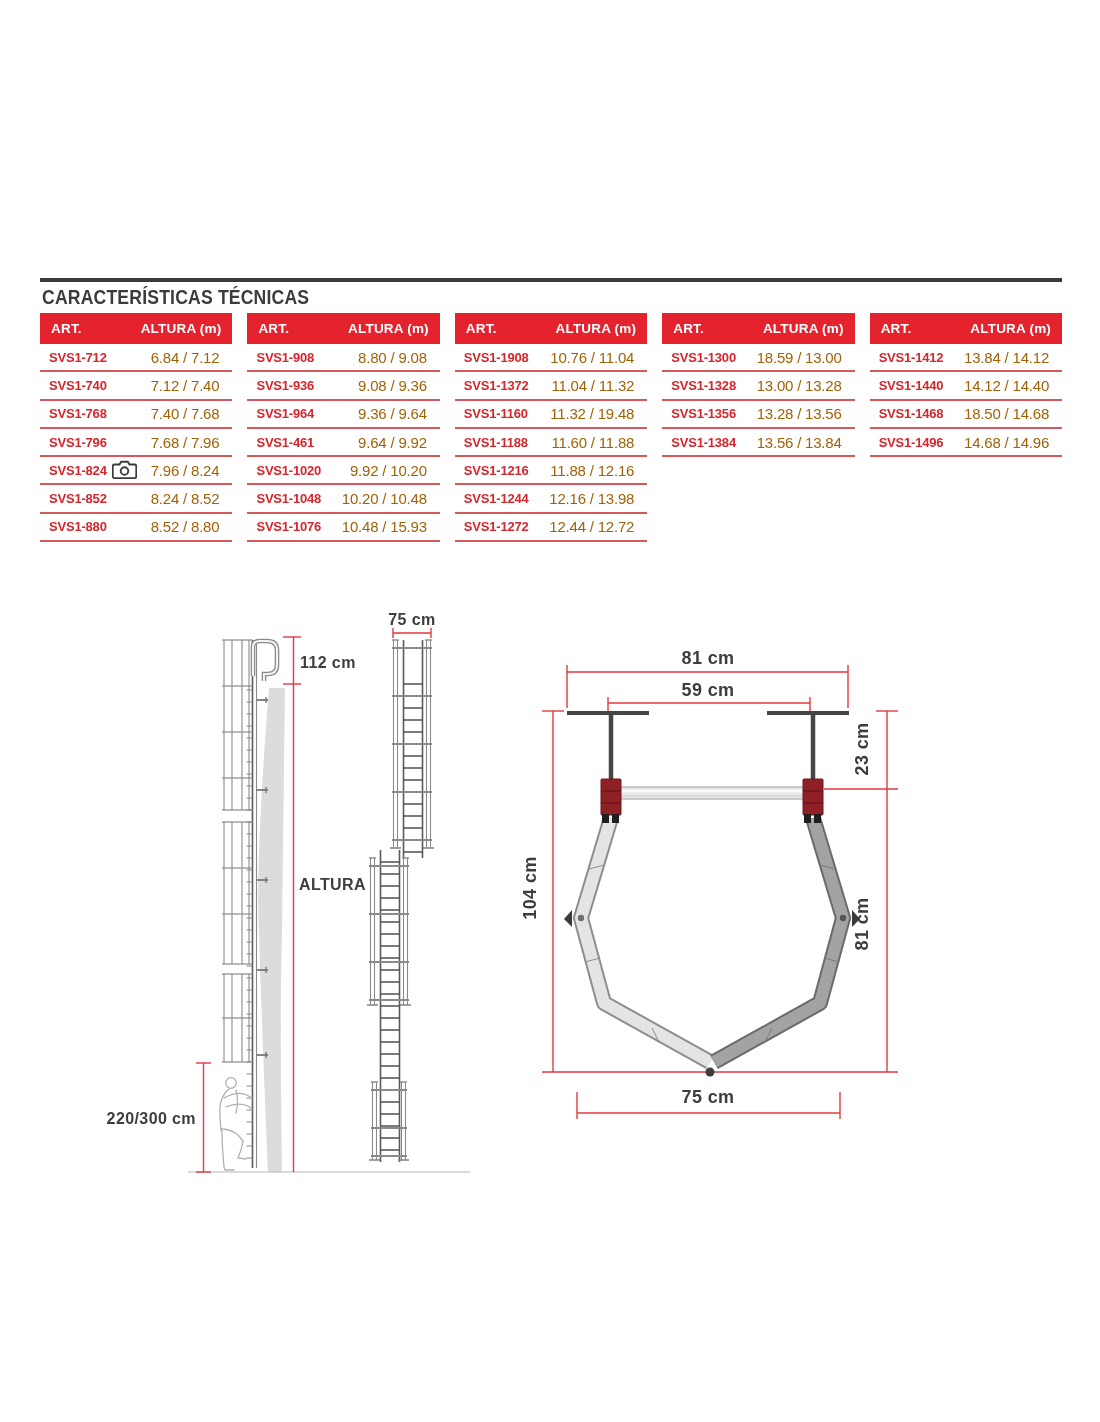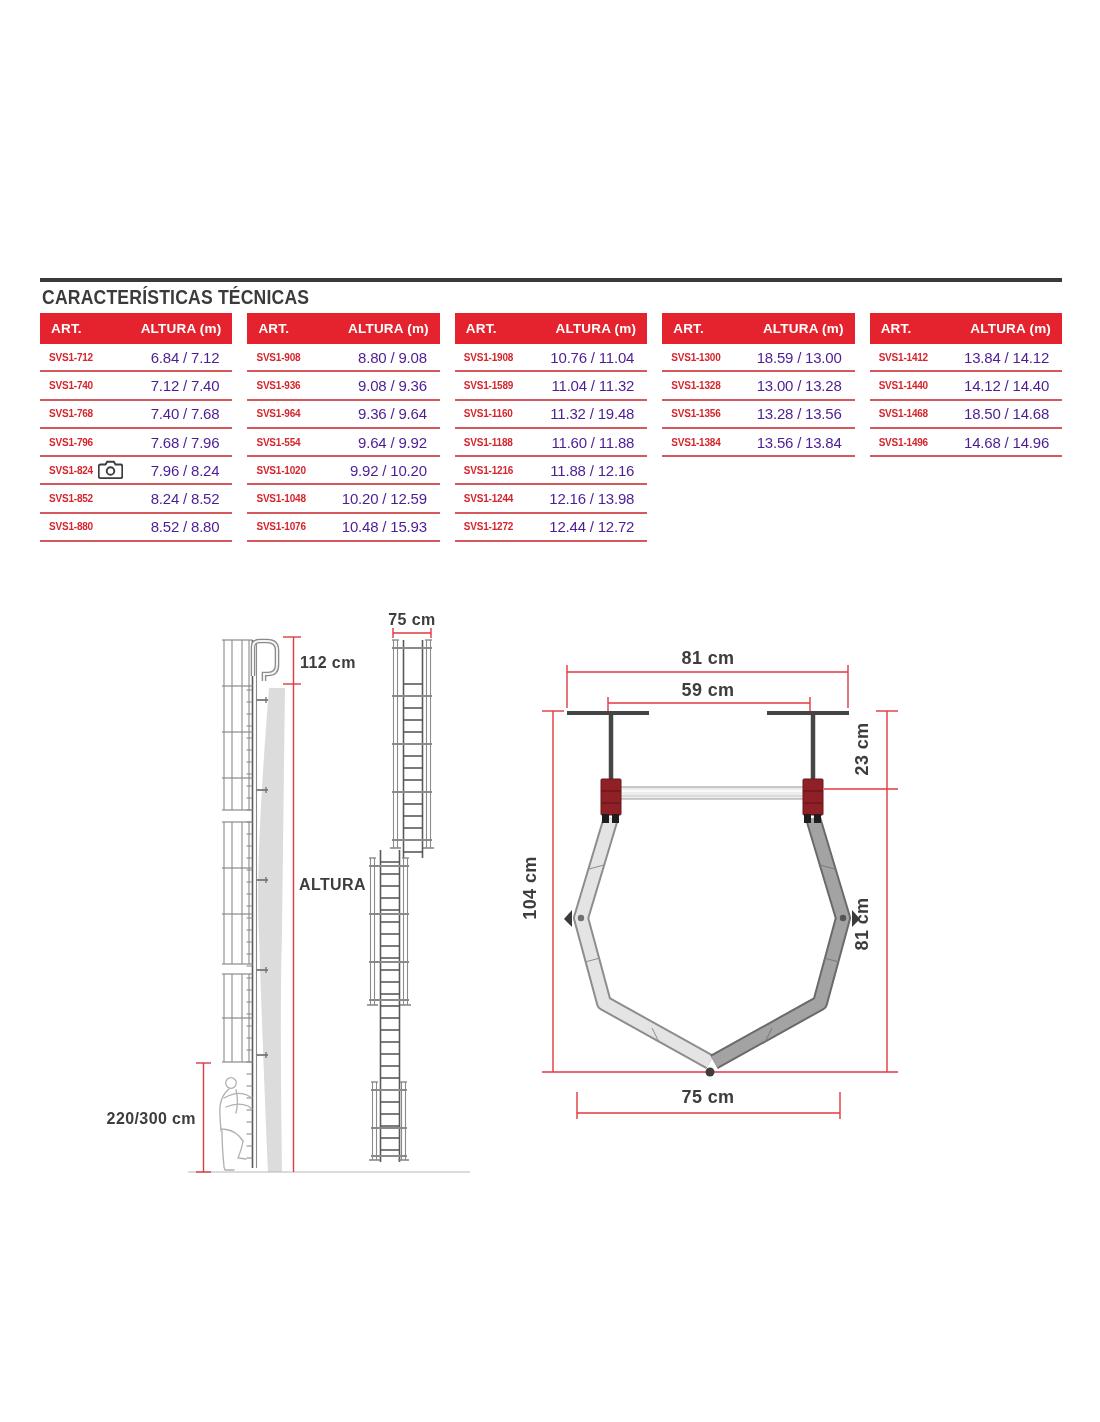--- a/index.html
+++ b/index.html
@@ -15,23 +15,23 @@
   .tables{position:absolute;left:40px;top:313px;width:1022px;display:flex;gap:15px;}
   .spec-table{flex:1;min-width:0;}
   .thead{
     height:31px;background:#e4232e;color:#ffffff;display:flex;align-items:center;
     justify-content:space-between;padding:0 11px;box-sizing:border-box;
     font-size:13.5px;font-weight:bold;letter-spacing:.2px;
   }
   .trow{
     display:flex;align-items:center;height:26.3px;border-bottom:2px solid #d5585c;
   }
-  .art{color:#d5262d;font-weight:bold;font-size:10px;padding-left:9px;letter-spacing:-.2px;white-space:nowrap;}
+  .art{color:#d5262d;font-weight:bold;font-size:13px;padding-left:9px;letter-spacing:-.2px;white-space:nowrap;}
   .cam{margin-left:5px;display:inline-flex;align-items:center;}
-  .val{margin-left:auto;padding-right:13px;font-size:15px;color:#4c1d95;letter-spacing:-.2px;white-space:nowrap;}
+  .val{margin-left:auto;padding-right:13px;font-size:15px;color:#a16207;letter-spacing:-.2px;white-space:nowrap;}
   .diagram-svg{position:absolute;left:0;top:600px;}
   .dim{stroke:#e0393f;stroke-width:1.4;fill:none;}
   .lab{fill:#3d3d3d;font-family:"Liberation Sans",sans-serif;font-weight:700;font-size:16px;letter-spacing:.4px;}
   .lab-lg{font-size:18px;}
   .cage{stroke:#8a8a8a;stroke-width:1.1;fill:none;}
   .stile{stroke:#5a5a5a;stroke-width:1.6;fill:none;}
   .person{stroke:#b0b0b0;stroke-width:1.3;fill:none;stroke-linecap:round;}
 </style>
 </head>
 <body>
@@ -94,49 +94,49 @@
         </div>
         <div class="trow">
           <span class="art">SVS1-936</span>
           <span class="val">9.08 / 9.36</span>
         </div>
         <div class="trow">
           <span class="art">SVS1-964</span>
           <span class="val">9.36 / 9.64</span>
         </div>
         <div class="trow">
-          <span class="art">SVS1-554</span>
+          <span class="art">SVS1-461</span>
           <span class="val">9.64 / 9.92</span>
         </div>
         <div class="trow">
           <span class="art">SVS1-1020</span>
           <span class="val">9.92 / 10.20</span>
         </div>
         <div class="trow">
           <span class="art">SVS1-1048</span>
-          <span class="val">10.20 / 12.59</span>
+          <span class="val">10.20 / 10.48</span>
         </div>
         <div class="trow">
           <span class="art">SVS1-1076</span>
           <span class="val">10.48 / 15.93</span>
         </div>
       </div>
   </div>
   <div class="spec-table">
     <div class="thead">
       <span>ART.</span>
       <span>ALTURA (m)</span>
     </div>
     <div class="tbody">
         <div class="trow">
           <span class="art">SVS1-1908</span>
           <span class="val">10.76 / 11.04</span>
         </div>
         <div class="trow">
-          <span class="art">SVS1-1589</span>
+          <span class="art">SVS1-1372</span>
           <span class="val">11.04 / 11.32</span>
         </div>
         <div class="trow">
           <span class="art">SVS1-1160</span>
           <span class="val">11.32 / 19.48</span>
         </div>
         <div class="trow">
           <span class="art">SVS1-1188</span>
           <span class="val">11.60 / 11.88</span>
         </div>

